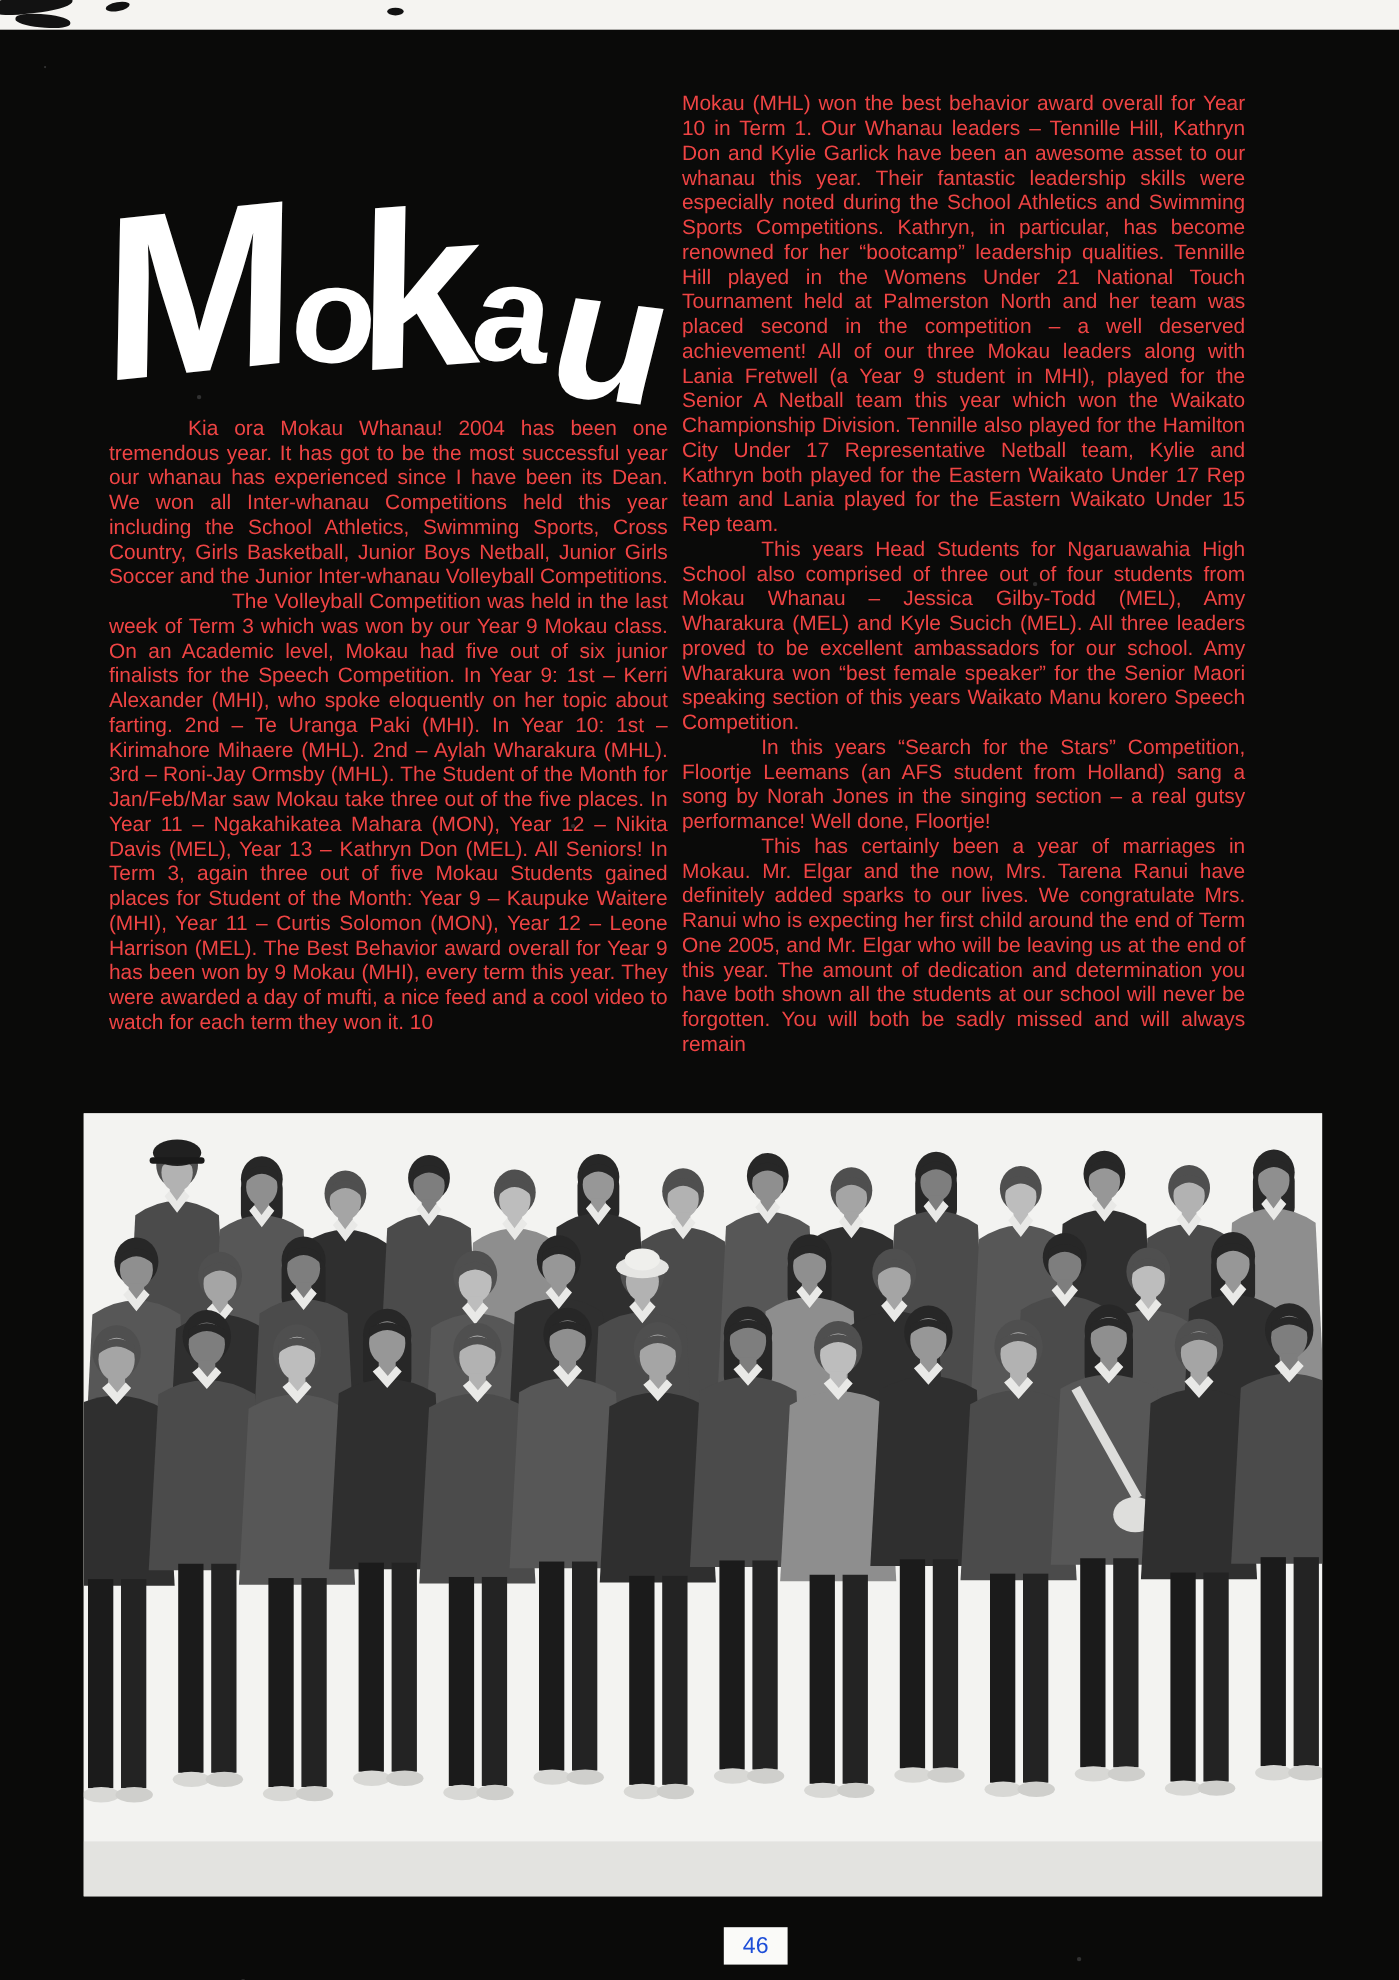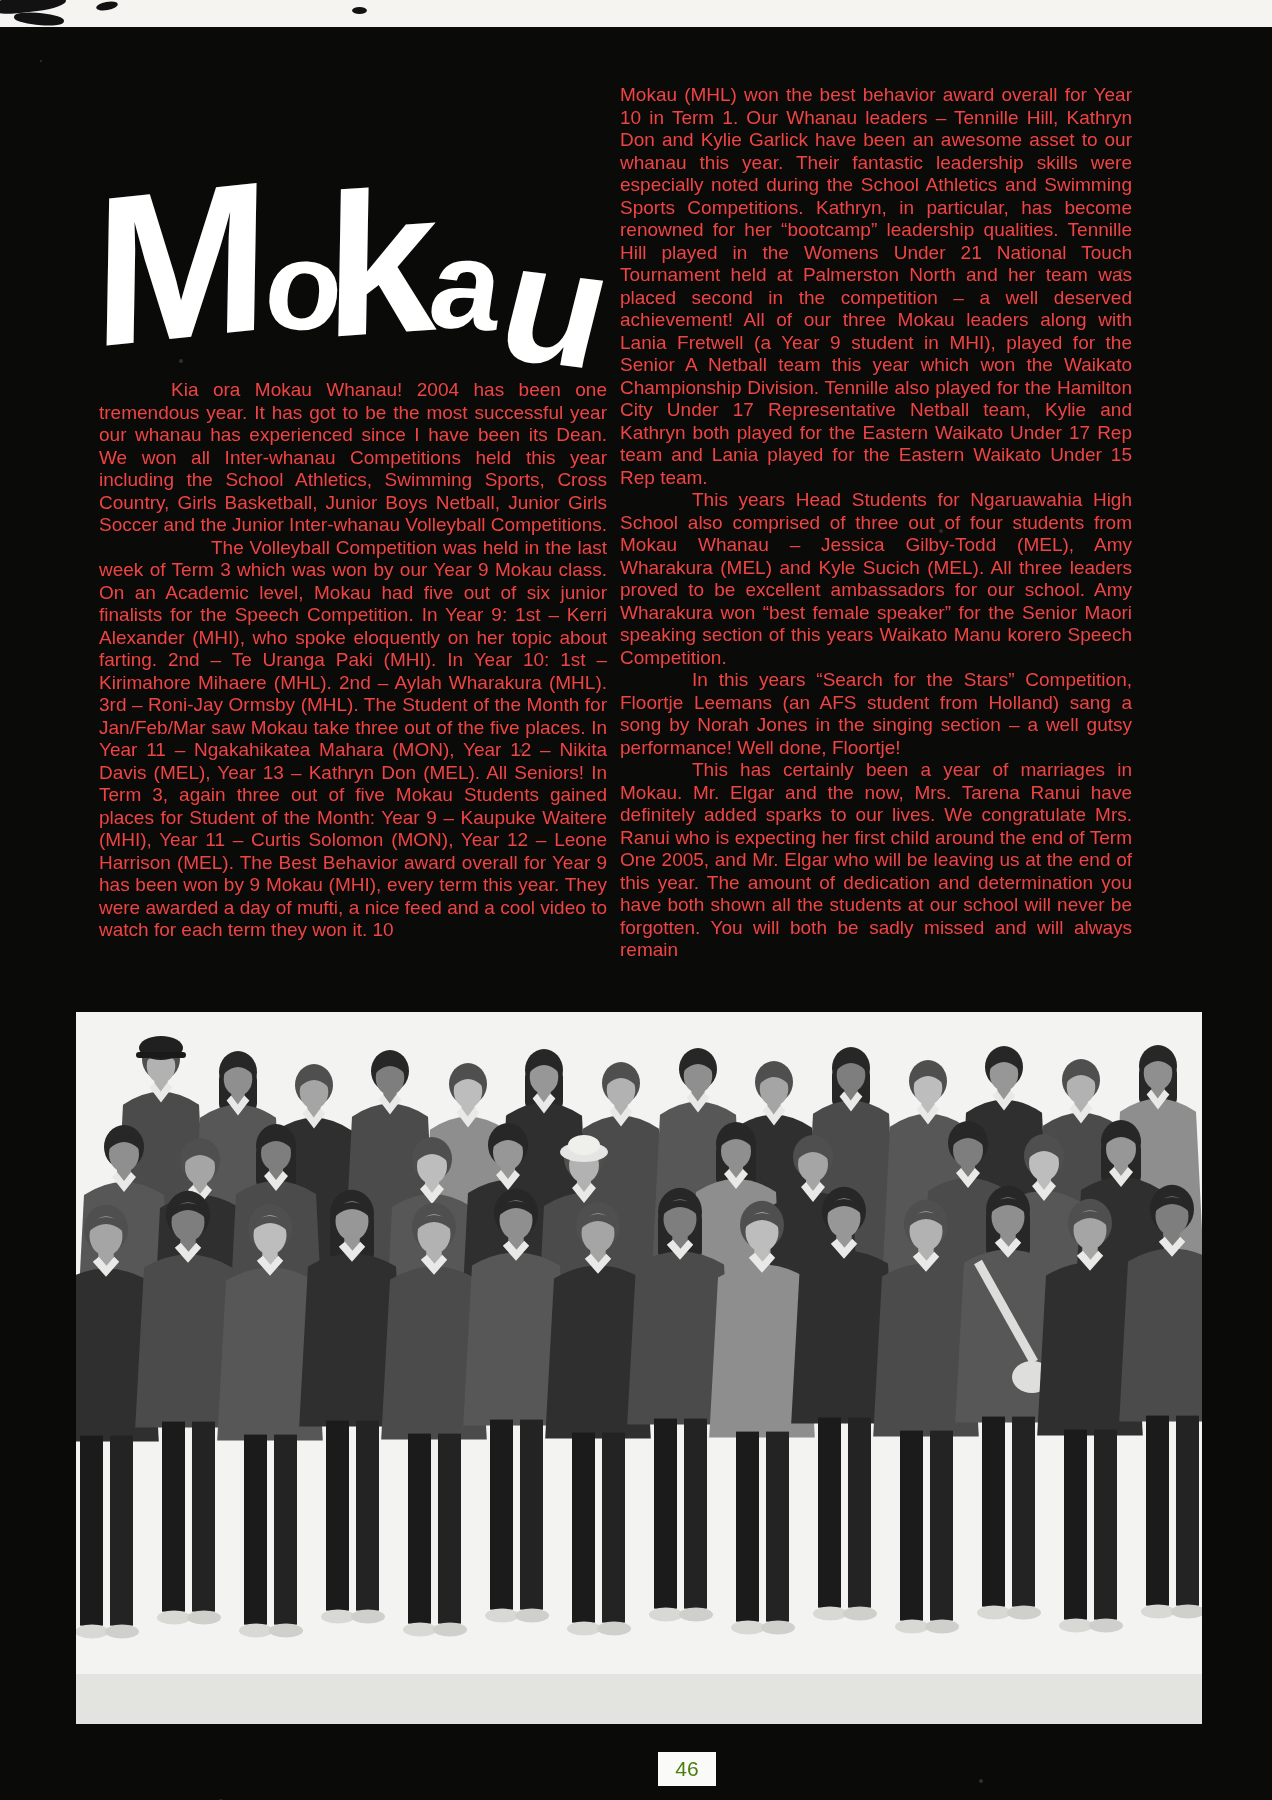--- a/index.html
+++ b/index.html
@@ -41,21 +41,21 @@
   .ind1 { text-indent:72px; }
   .ind2 { text-indent:112px; }
 
   
   .photo { position:absolute; left:76px; top:1012px; width:1126px; height:712px;
            background:#f3f3f1; overflow:hidden; }
   .photo svg { display:block; }
 
   
   .page-num { position:absolute; left:658px; top:1752px; width:58px; height:34px; background:#fafaf8;
-              color:#4d7c0f; display:flex; align-items:center; justify-content:center; font-size:21px; }
+              color:#1d4ed8; display:flex; align-items:center; justify-content:center; font-size:21px; }
 </style>
 </head>
 <body>
 
 <div class="page">
 
   <div class="top-strip">
     <div class="blob b1"></div>
     <div class="blob b2"></div>
     <div class="blob b3"></div>
@@ -73,21 +73,21 @@
   </div>
 
   <div class="col left">
     <p class="ind1">Kia ora Mokau Whanau!  2004 has been one tremendous year.  It has got to be the most successful year our whanau has experienced since I have been its Dean.  We won all Inter-whanau Competitions held this year including the School Athletics, Swimming Sports, Cross Country, Girls Basketball, Junior Boys Netball, Junior Girls Soccer and the Junior Inter-whanau Volleyball Competitions.</p>
     <p class="ind2">The Volleyball Competition was held in the last week of Term 3 which was won by our Year 9 Mokau class.  On an Academic level, Mokau had five out of six junior finalists for the Speech Competition.  In Year 9:  1st – Kerri Alexander (MHI), who spoke eloquently on her topic about farting.  2nd – Te Uranga Paki (MHI).  In Year 10:  1st – Kirimahore Mihaere (MHL).  2nd – Aylah Wharakura (MHL).  3rd – Roni-Jay Ormsby (MHL).  The Student of the Month for Jan/Feb/Mar saw Mokau take three out of the five places.  In Year 11 – Ngakahikatea Mahara (MON), Year 12 – Nikita Davis (MEL), Year 13 – Kathryn Don (MEL).  All Seniors!  In Term 3, again three out of five Mokau Students gained places for Student of the Month:  Year 9 – Kaupuke Waitere (MHI), Year 11 – Curtis Solomon (MON), Year 12 – Leone Harrison (MEL).  The Best Behavior award overall for Year 9 has been won by 9 Mokau (MHI), every term this year.  They were awarded a day of mufti, a nice feed and a cool video to watch for each term they won it.  10</p>
   </div>
 
   <div class="col right">
     <p>Mokau (MHL) won the best behavior award overall for Year 10 in Term 1.  Our Whanau leaders – Tennille Hill, Kathryn Don and Kylie Garlick have been an awesome asset to our whanau this year.  Their fantastic leadership skills were especially noted during the School Athletics and Swimming Sports Competitions. Kathryn, in particular, has become renowned for her “bootcamp” leadership qualities.  Tennille Hill played in the Womens Under 21 National Touch Tournament held at Palmerston North and her team was placed second in the competition – a well deserved achievement! All of our three Mokau leaders along with Lania Fretwell (a Year 9 student in MHI), played for the Senior A Netball team this year which won the Waikato Championship Division.  Tennille also played for the Hamilton City Under 17 Representative Netball team, Kylie and Kathryn both played for the Eastern Waikato Under 17 Rep team and Lania played for the Eastern Waikato Under 15 Rep team.</p>
     <p class="ind1">This years Head Students for Ngaruawahia High School also comprised of three out of four students from Mokau Whanau – Jessica Gilby-Todd (MEL), Amy Wharakura (MEL) and Kyle Sucich (MEL). All three leaders proved to be excellent ambassadors for our school.  Amy Wharakura won “best female speaker” for the Senior Maori speaking section of this years Waikato Manu korero Speech Competition.</p>
-    <p class="ind1">In this years “Search for the Stars” Competition, Floortje Leemans (an AFS student from Holland) sang a song by Norah Jones in the singing section – a well gutsy performance!  Well done, Floortje!</p>
+    <p class="ind1">In this years “Search for the Stars” Competition, Floortje Leemans (an AFS student from Holland) sang a song by Norah Jones in the singing section – a real gutsy performance!  Well done, Floortje!</p>
     <p class="ind1">This has certainly been a year of marriages in Mokau.  Mr. Elgar and the now, Mrs. Tarena Ranui have definitely added sparks to our lives.  We congratulate Mrs. Ranui who is expecting her first child around the end of Term One 2005, and Mr. Elgar who will be leaving us at the end of this year.  The amount of dedication and determination you have both shown all the students at our school will never be forgotten.  You will both be sadly missed and will always remain</p>
   </div>
 
   <div class="photo" role="img" aria-label="Black and white group photograph of Mokau whanau students standing in rows wearing dark polo shirts">
     <svg id="photo-svg" width="1126" height="712" viewBox="0 0 1126 712" xmlns="http://www.w3.org/2000/svg">
         <rect x="0" y="0" width="1126" height="712" fill="#f3f3f1"></rect>
         <rect x="0" y="662" width="1126" height="50" fill="#e3e3e0"></rect>
         <ellipse cx="85" cy="47" rx="19" ry="20.9" fill="#4f4f4f"></ellipse>
         <ellipse cx="85" cy="54" rx="14.25" ry="17.099999999999998" fill="#b2b2b2"></ellipse>
         <path d="M 70.75 49 q 14.25 -14 28.5 0 l 0 -8 q -14.25 -12 -28.5 0 z" fill="#4f4f4f"></path>

